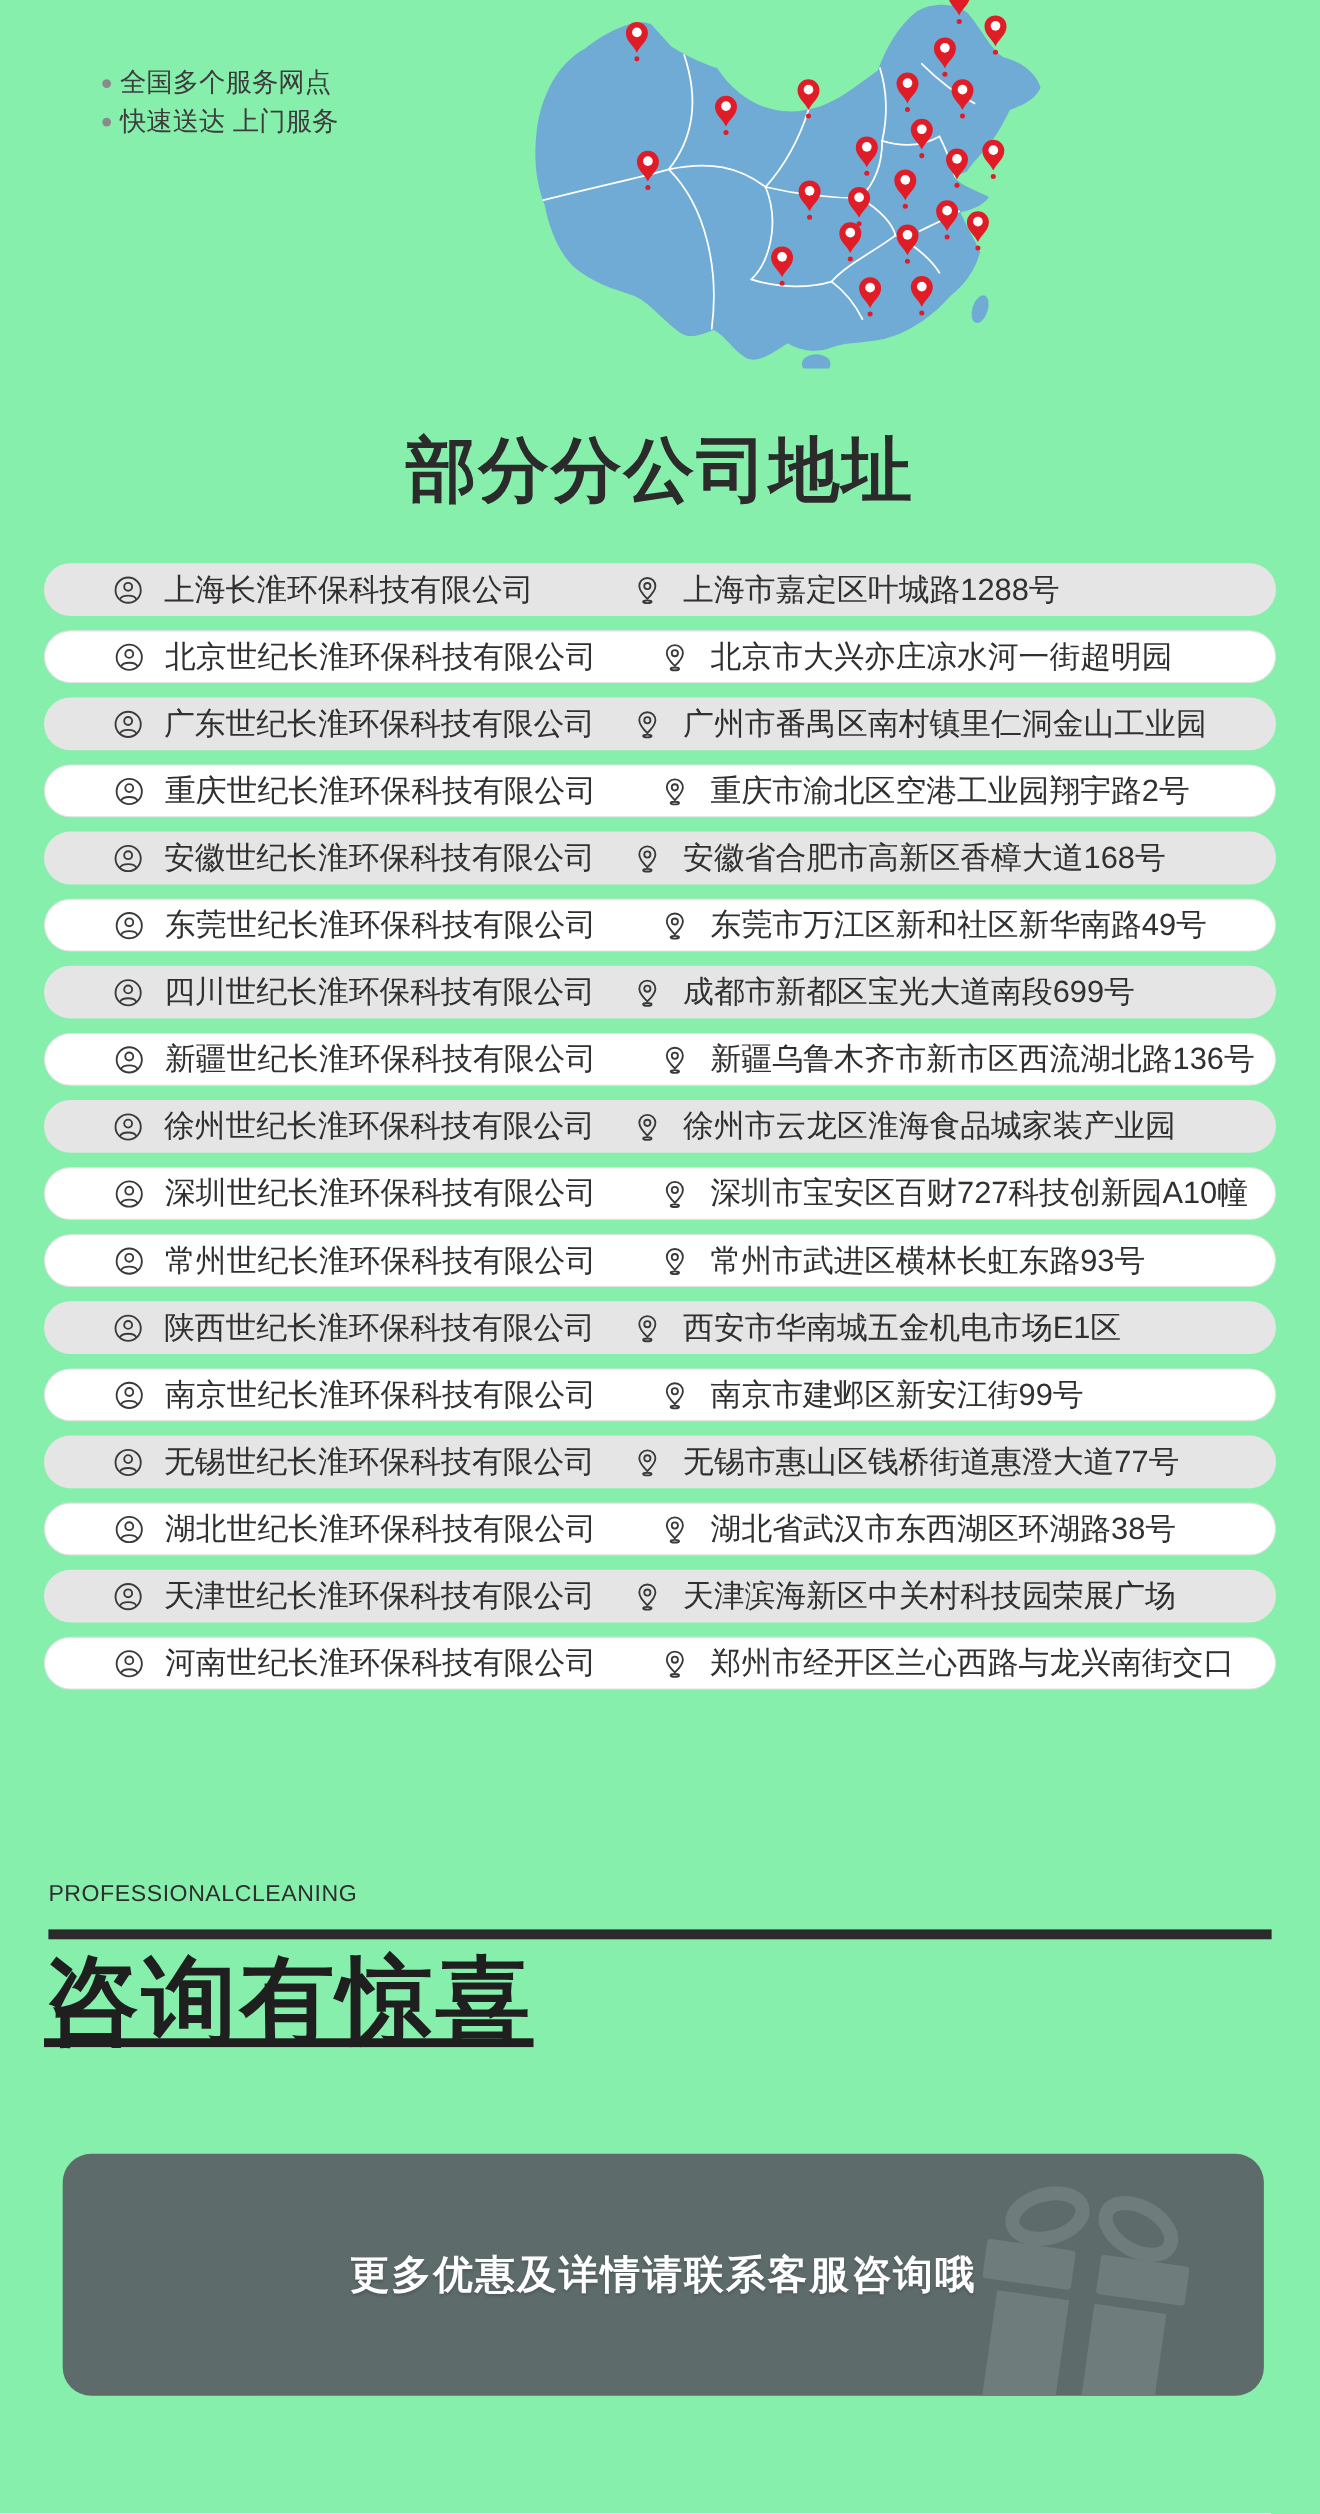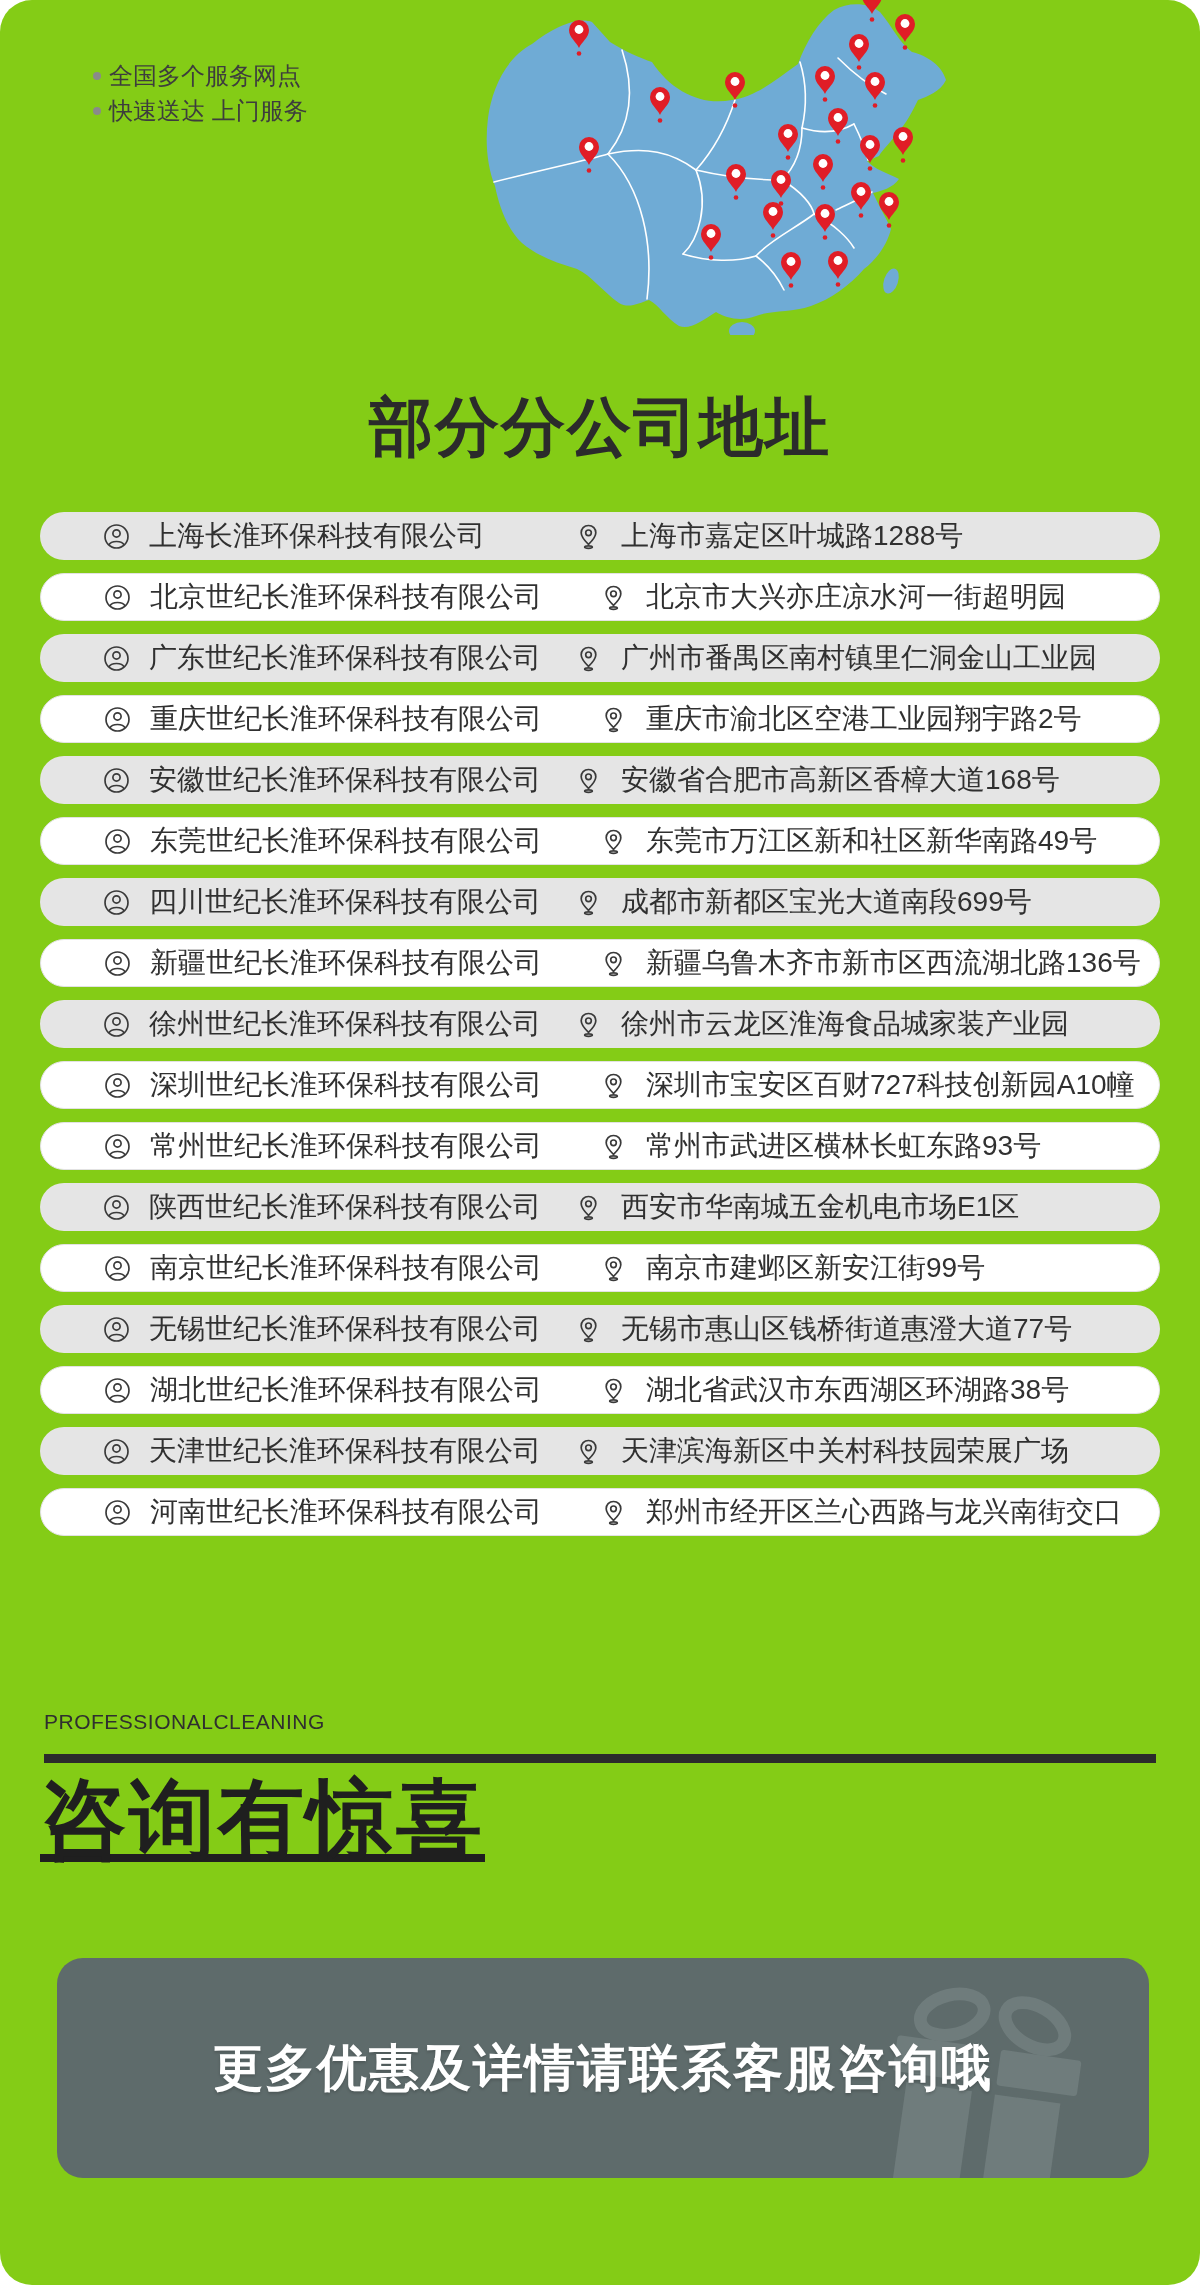--- a/index.html
+++ b/index.html
@@ -1,20 +1,19 @@
 <!DOCTYPE html>
 <html><head>
 <meta charset="utf-8">
 <style>
   html,body { margin:0; padding:0; background:#ffffff; }
   .page {
     position:relative; width:1200px; height:2285px; margin:0 auto;
-    background:#84cc16; overflow:hidden;
+    background:#86efac; overflow:hidden;
     font-family:"Liberation Sans","DejaVu Sans",sans-serif;
-    border-radius:32px;
   }
 
   
   .hero { position:absolute; left:0; top:0; width:1200px; height:340px; }
   .bullets { position:absolute; left:93px; top:58px; list-style:none; margin:0; padding:0; }
   .bullets li { display:flex; align-items:center; font-size:24px; color:#3d3d3d; line-height:35px; }
   .bullet-dot { width:8px; height:8px; border-radius:50%; background:#8a8a8a; margin-right:8px; flex:0 0 auto; }
   .china-map { position:absolute; left:450px; top:0; width:520px; height:335px; }
 
   
@@ -46,21 +45,21 @@
   .promo-heading {
     position:absolute; left:40px; top:1768px; font-size:86px; font-weight:bold;
     color:#1f1f1f; letter-spacing:3px; margin:0; line-height:1.2;text-decoration:underline;
   }
   .cta-button {
     position:absolute; left:57px; top:1958px; width:1092px; height:220px;
     background:#5e6b6b; border:none; border-radius:26px; overflow:hidden;
     display:flex; align-items:center; justify-content:center; cursor:pointer; padding:0;
   }
   .cta-label {
-    position:relative; z-index:2; font-size:50px; font-weight:bold; color:#ffffff;
+    position:relative; z-index:2; font-size:36px; font-weight:bold; color:#ffffff;
     letter-spacing:2px; font-family:inherit; text-shadow:0 2px 3px rgba(0,0,0,0.18);
   }
   .gift-wrap {
     position:absolute; right:52px; top:22px; width:232px; height:260px;
     transform:rotate(8deg); z-index:1;
   }
 </style>
 </head>
 <body>
 

